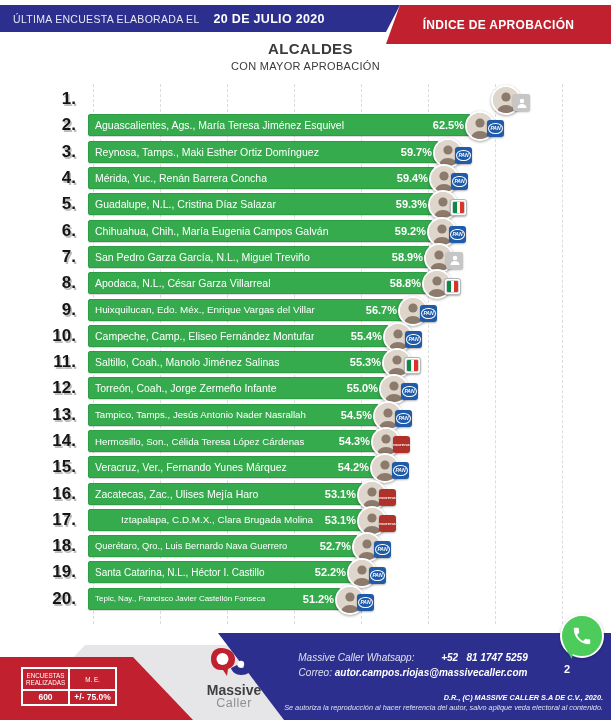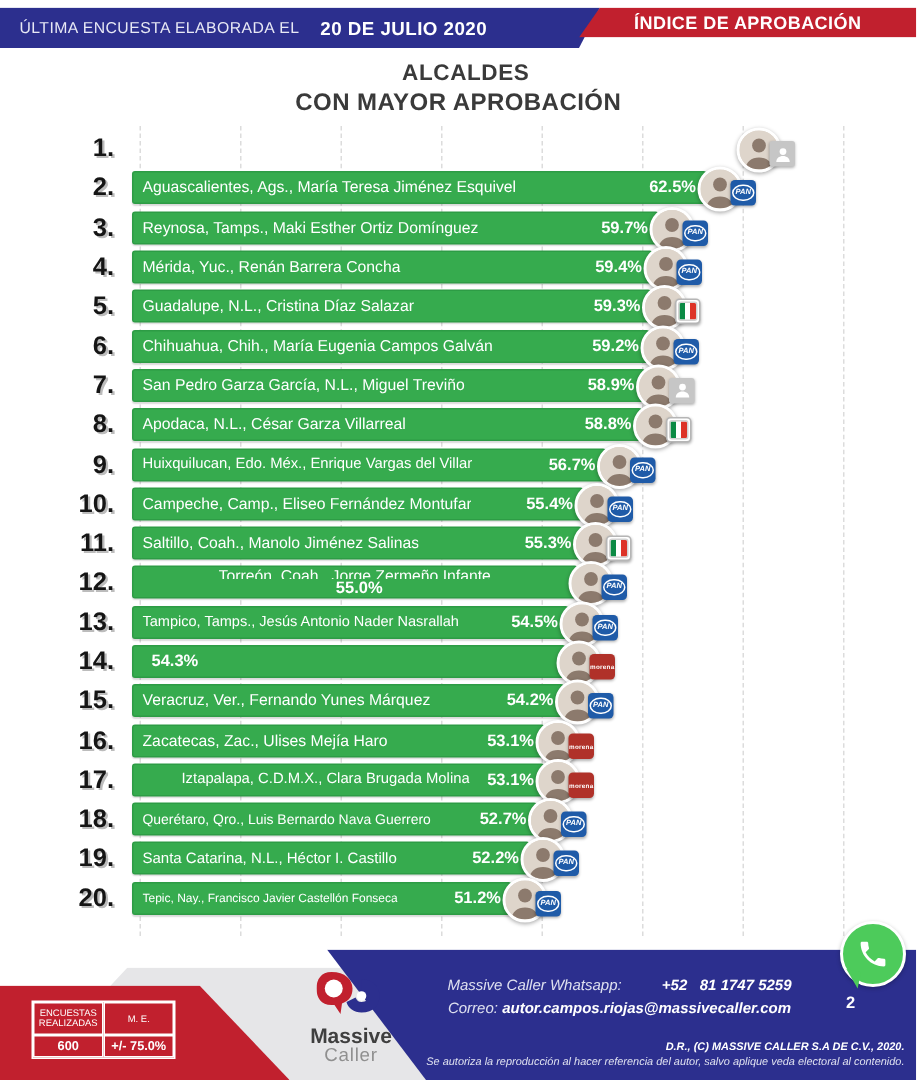--- a/index.html
+++ b/index.html
@@ -5,29 +5,29 @@
   html,body{margin:0;padding:0;background:#fff;}
   .page{position:relative;width:611px;height:720px;overflow:hidden;background:#fff;
         font-family:"Liberation Sans",sans-serif;-webkit-font-smoothing:antialiased;}
 
   
   .hdr-blue{position:absolute;left:0;top:5px;width:400px;height:27px;background:#2c2f8e;
             clip-path:polygon(0 0,100% 0,96.5% 100%,0 100%);
             display:flex;align-items:center;padding-left:13px;box-sizing:border-box;color:#fff;}
   .hdr-blue .lbl{font-size:10.5px;letter-spacing:.3px;color:#e8e9f5;}
   .hdr-blue .date{font-size:12.5px;font-weight:bold;margin-left:14px;letter-spacing:.3px;}
-  .hdr-red{position:absolute;left:386px;top:5px;width:225px;height:20px;background:#c1202e;
+  .hdr-red{position:absolute;left:386px;top:5px;width:225px;height:39px;background:#c1202e;
            clip-path:polygon(14px 0,100% 0,100% 100%,0 100%);
            display:flex;align-items:center;justify-content:center;color:#fff;
            font-weight:bold;font-size:12px;letter-spacing:.3px;}
 
   
   .title{position:absolute;left:0;top:40px;width:611px;text-align:center;color:#3a3a3a;}
   .title .t1{font-size:15px;font-weight:bold;letter-spacing:.4px;padding-left:10px;}
-  .title .t2{font-size:16px;font-weight:bold;margin-top:3px;letter-spacing:.3px;}
+  .title .t2{font-size:11px;font-weight:normal;margin-top:3px;letter-spacing:.3px;}
 
   
   .gridlines{position:absolute;left:0;top:84px;height:540px;width:611px;pointer-events:none;}
   .gridline{position:absolute;top:0;height:100%;border-left:1px dashed #dcdcdc;}
   .chart{position:absolute;left:0;top:86px;width:611px;}
   .row{display:flex;align-items:center;height:26.3px;}
   .num{width:88px;box-sizing:border-box;text-align:right;padding-right:12px;
        font-size:17px;font-weight:bold;color:#151515;text-shadow:1.5px 1.5px 0 #bcbcbc;}
   .bar-wrap{position:relative;flex:1;height:22px;}
   .bar{position:absolute;left:0;top:0;height:22px;background:#36ab4e;border:1px solid #2d9c45;
@@ -337,21 +337,21 @@
       </div>
       <div class="plogo pri" style="left: 316px;">
             <i></i>
           </div>
     </div>
   </div>
 
   <div class="row">
     <div class="num">12.</div>
     <div class="bar-wrap">
-      <div class="bar" style="width: 297px; flex-direction: column;">
+      <div class="bar" style="width: 297px;">
         <span class="name" style="font-size: 10.5px;">Torreón, Coah., Jorge Zermeño Infante</span>
         <span class="pct">55.0%</span>
       </div>
       <div class="avatar" style="left: 291px;">
         <svg width="26" height="26" viewBox="0 0 26 26">
           <rect width="26" height="26" fill="#ded5cb"></rect>
           <circle cx="13" cy="10" r="4.6" fill="#8c7a6d"></circle>
           <path d="M4 26c0-5 4-8 9-8s9 3 9 8z" fill="#8c7a6d"></path>
         </svg>
       </div>
@@ -378,20 +378,21 @@
       <div class="plogo pan" style="left: 307px;">
             <span>PAN</span>
           </div>
     </div>
   </div>
 
   <div class="row">
     <div class="num">14.</div>
     <div class="bar-wrap">
       <div class="bar" style="width: 289px;">
+        <span class="name" style="font-size: 9.7px;">Hermosillo, Son., Célida Teresa López Cárdenas</span>
         <span class="pct">54.3%</span>
       </div>
       <div class="avatar" style="left: 283px;">
         <svg width="26" height="26" viewBox="0 0 26 26">
           <rect width="26" height="26" fill="#ded5cb"></rect>
           <circle cx="13" cy="10" r="4.6" fill="#8c7a6d"></circle>
           <path d="M4 26c0-5 4-8 9-8s9 3 9 8z" fill="#8c7a6d"></path>
         </svg>
       </div>
       <div class="plogo morena" style="left: 305px;">

